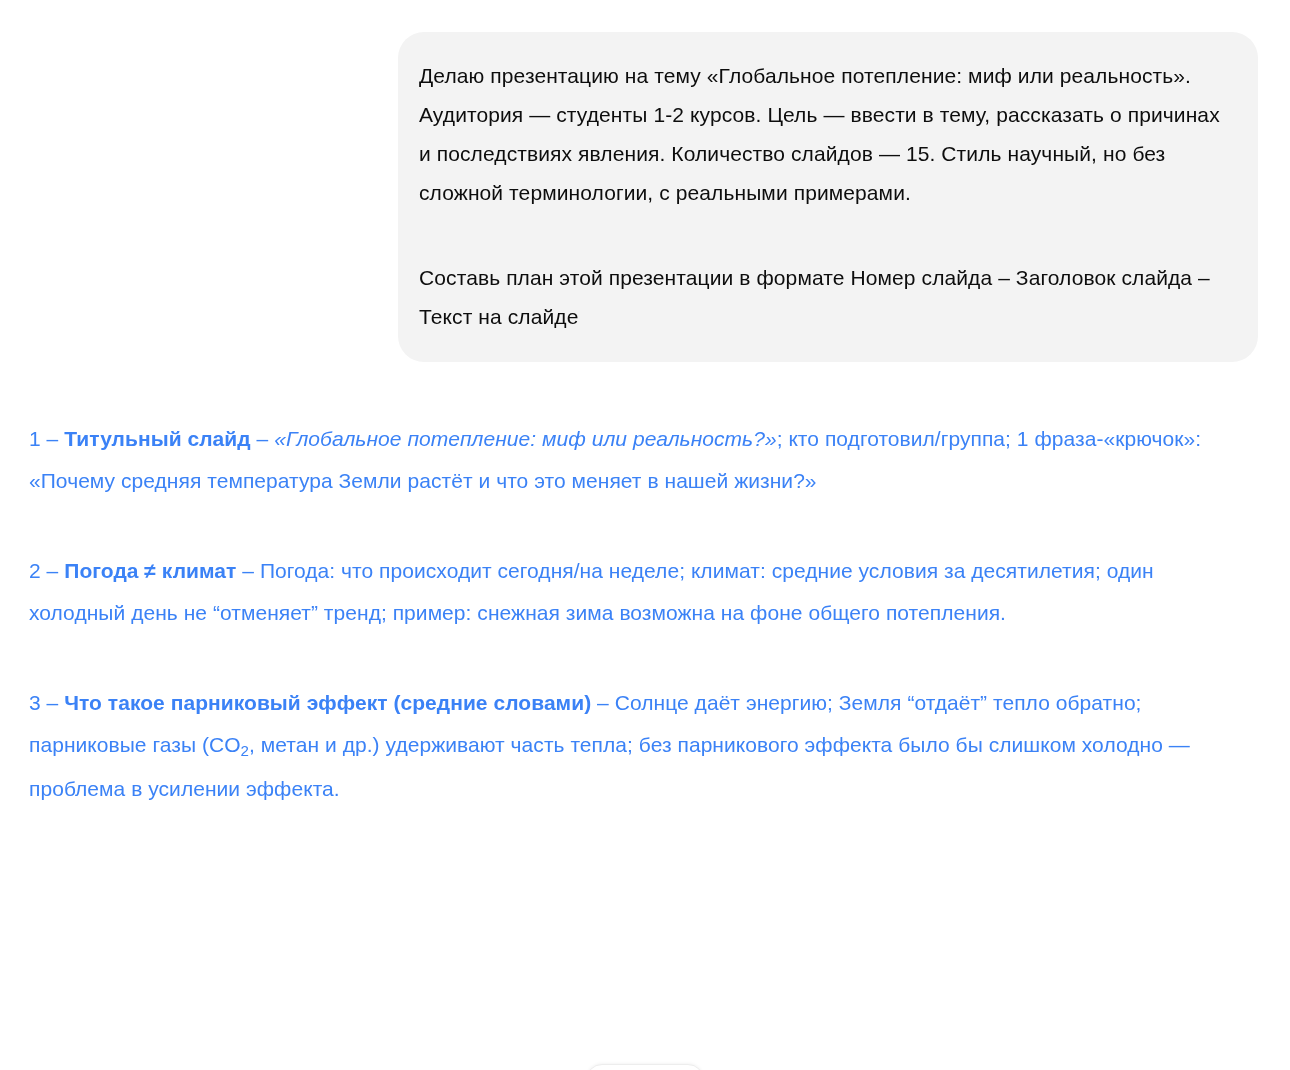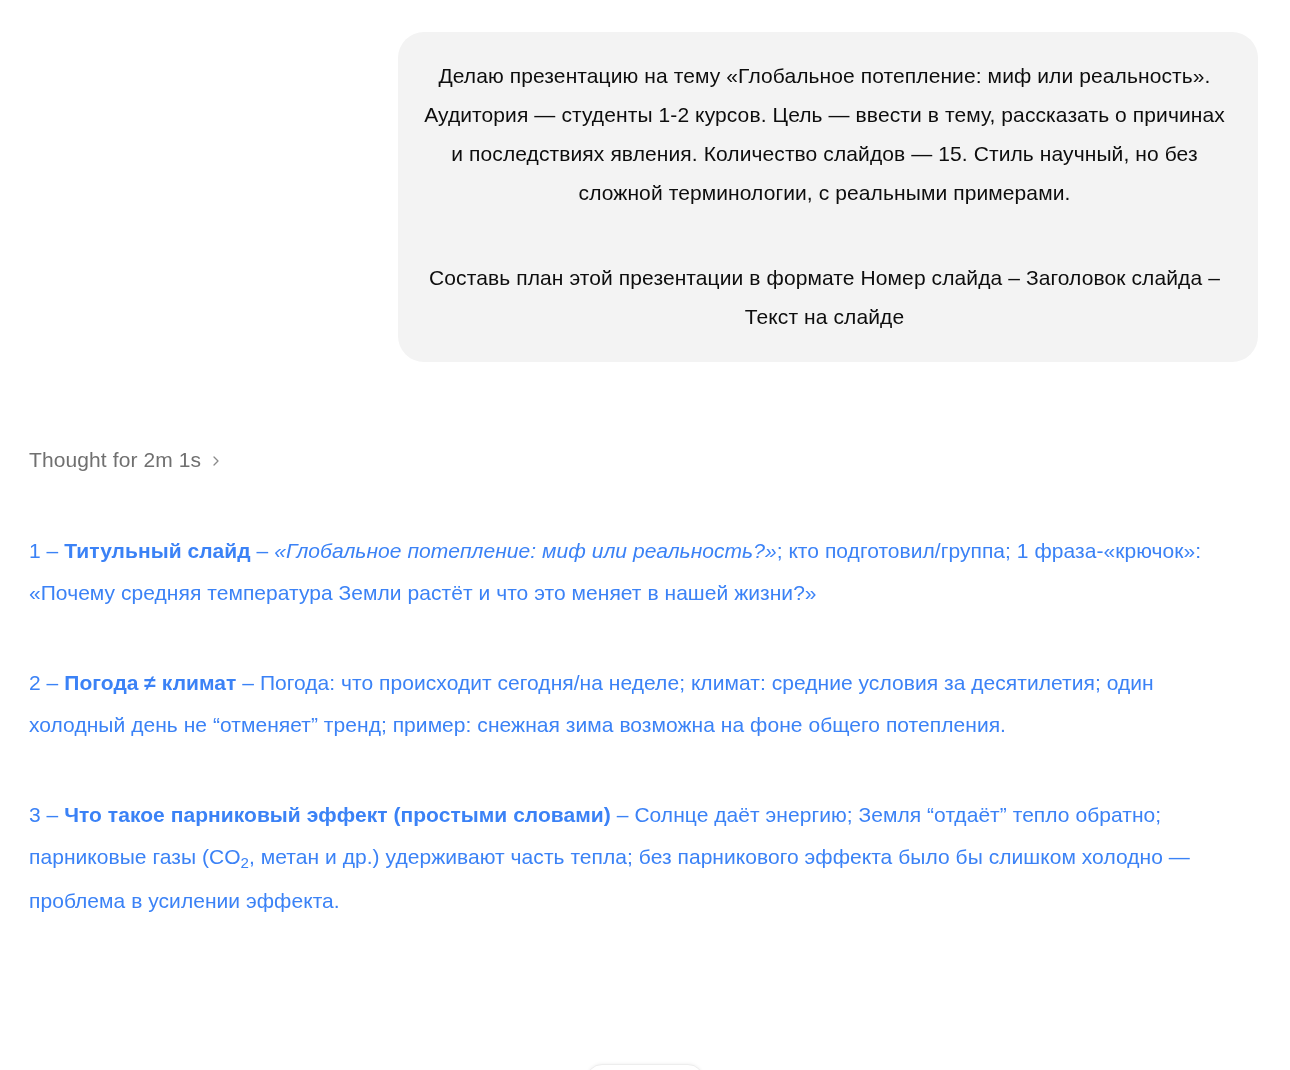--- a/index.html
+++ b/index.html
@@ -25,21 +25,20 @@
     width: 1290px;
     height: 1070px;
     padding: 0;
   }
 
   
   .user-row {
     display: flex;
     justify-content: flex-end;
     padding: 32px 32px 0 0;
-    text-align: center;
   }
   .user-bubble {
     background: #f3f3f3;
     border-radius: 26px;
     padding: 24px 28px 26px 21px;
     max-width: 860px;
     width: 860px;
     color: #0d0d0d;
     font-size: 21px;
     line-height: 39px;
@@ -120,40 +119,32 @@
 
 <div class="conversation">
 
   <div class="user-row">
     <div class="user-bubble">
       <p>Делаю презентацию на тему «Глобальное потепление: миф или реальность». Аудитория — студенты 1-2 курсов. Цель — ввести в тему, рассказать о причинах и последствиях явления. Количество слайдов — 15. Стиль научный, но без сложной терминологии, с реальными примерами.</p>
       <p>Составь план этой презентации в формате Номер слайда – Заголовок слайда – Текст на слайде</p>
     </div>
   </div>
 
-  <div class="thought-row">
-    <span class="thought-label">Thought for 2m 1s</span>
-    <span class="chevron-right">
-      <svg width="12" height="12" viewBox="0 0 12 12" fill="none" aria-hidden="true">
-        <path d="M4 2 L8 6 L4 10" stroke="#8a8a8a" stroke-width="1.3" stroke-linecap="round" stroke-linejoin="round"></path>
-      </svg>
-    </span>
-  </div>
 
   <div class="assistant">
 
     <p class="para">
       <span>1 – </span><b>Титульный слайд</b><span> – </span><i>«Глобальное потепление: миф или реальность?»</i><span>; кто подготовил/группа; 1 фраза-«крючок»: «Почему средняя температура Земли растёт и что это меняет в нашей жизни?»</span>
     </p>
 
     <p class="para gap-large">
       <span>2 – </span><b>Погода ≠ климат</b><span> – </span><span>Погода: что происходит сегодня/на неделе; климат: средние условия за десятилетия; один холодный день не “отменяет” тренд; пример: снежная зима возможна на фоне общего потепления.</span>
     </p>
 
     <p class="para gap-large">
-      <span>3 – </span><b>Что такое парниковый эффект (простыми словами)</b><span> – </span><span>Солнце даёт энергию; Земля “отдаёт” тепло обратно; парниковые газы (CO</span><sub>2</sub><span>, метан и др.) удерживают часть тепла; без парникового эффекта было бы слишком холодно — проблема в усилении эффекта.</span>
+      <span>3 – </span><b>Что такое парниковый эффект (средние словами)</b><span> – </span><span>Солнце даёт энергию; Земля “отдаёт” тепло обратно; парниковые газы (CO</span><sub>2</sub><span>, метан и др.) удерживают часть тепла; без парникового эффекта было бы слишком холодно — проблема в усилении эффекта.</span>
     </p>
 
   </div>
 
   <div class="bottom-peek"></div>
 
 </div>
 
 </body></html>

